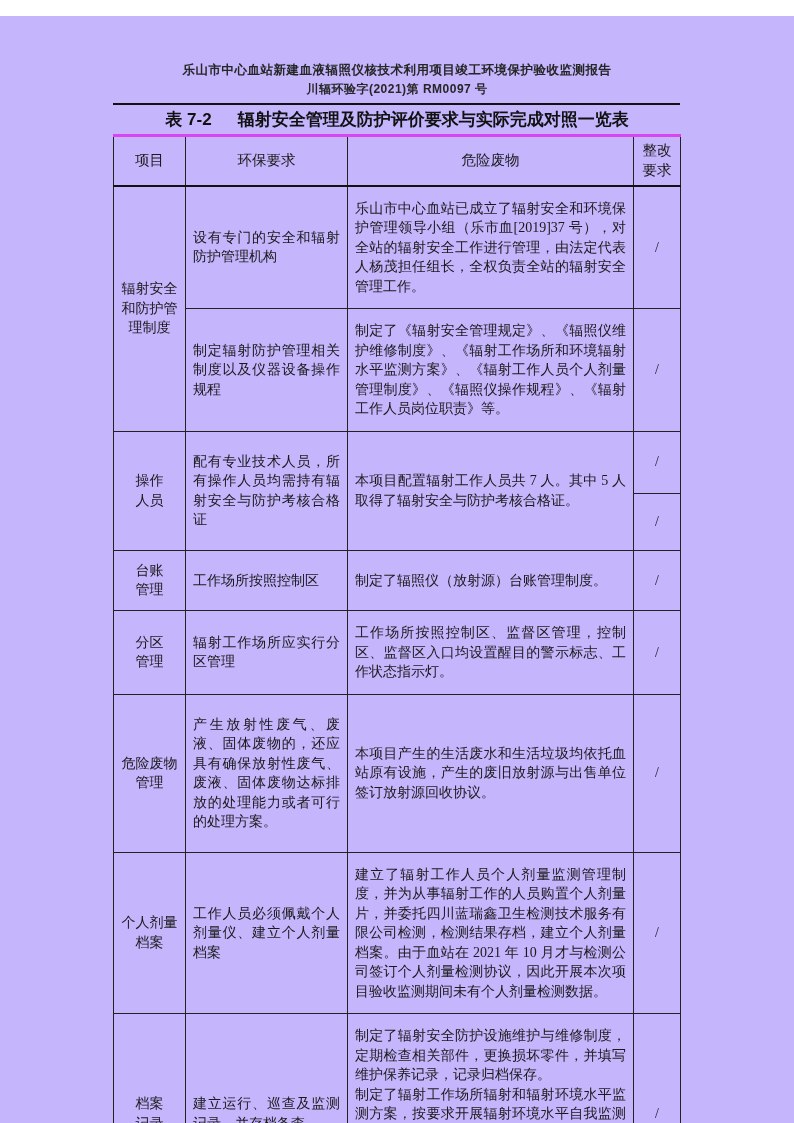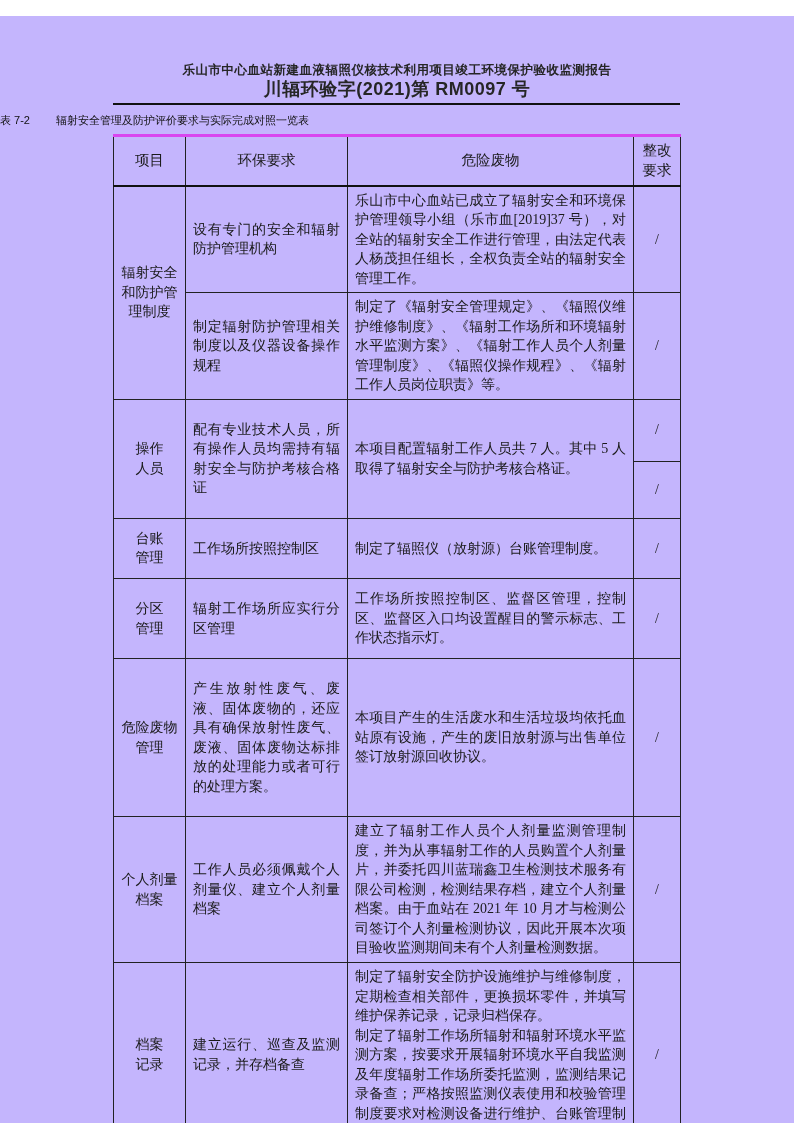--- a/index.html
+++ b/index.html
@@ -15,31 +15,31 @@
     overflow: hidden;
   }
   .doc-header {
     padding-top: 46px;
     text-align: center;
     font-weight: bold;
     color: #262626;
     font-family: "Liberation Sans", "DejaVu Sans", sans-serif;
   }
   .doc-header .l1 { font-size: 12.5px; line-height: 16px; letter-spacing: 0.5px; }
-  .doc-header .l2 { font-size: 18px;  line-height: 16px; margin-top: 3px; letter-spacing: 0.5px; }
+  .doc-header .l2 { font-size: 12px;  line-height: 16px; margin-top: 3px; letter-spacing: 0.5px; }
   .header-rule {
     width: 567px;
     margin: 6px 0 0 113px;
     border-top: 2px solid #111;
   }
   .table-title {
     margin: 5px 0 4px 0;
-    text-align: left;
-    font-weight: normal;
-    font-size: 11px;
+    text-align: center;
+    font-weight: bold;
+    font-size: 17px;
     line-height: 20px;
     color: #111;
     font-family: "Liberation Sans", "DejaVu Sans", sans-serif;
   }
   .table-title .label { margin-right: 26px; }
   table.main {
     margin-left: 113px;
     width: 567px;
     border-collapse: collapse;
     table-layout: fixed;
@@ -55,21 +55,21 @@
     font-weight: normal;
   }
   table.main th {
     text-align: center;
     border-bottom: 2.5px solid #111;
     font-size: 14.5px;
   }
   .pre { white-space: pre-line; }
   .c-item { text-align: center; white-space: pre-line; padding: 6px 2px; }
   .c-req  { text-align: justify; padding: 20px 7px; }
-  .c-act  { text-align: justify; padding: 4px 7px; }
+  .c-act  { text-align: justify; padding: 12px 7px; }
   .c-act div { text-align: justify; }
   .c-fix  { text-align: center; }
   .footer {
     margin-top: 12px;
     text-align: center;
     font-size: 13px;
     color: #222;
     letter-spacing: 1px;
   }
 </style>

